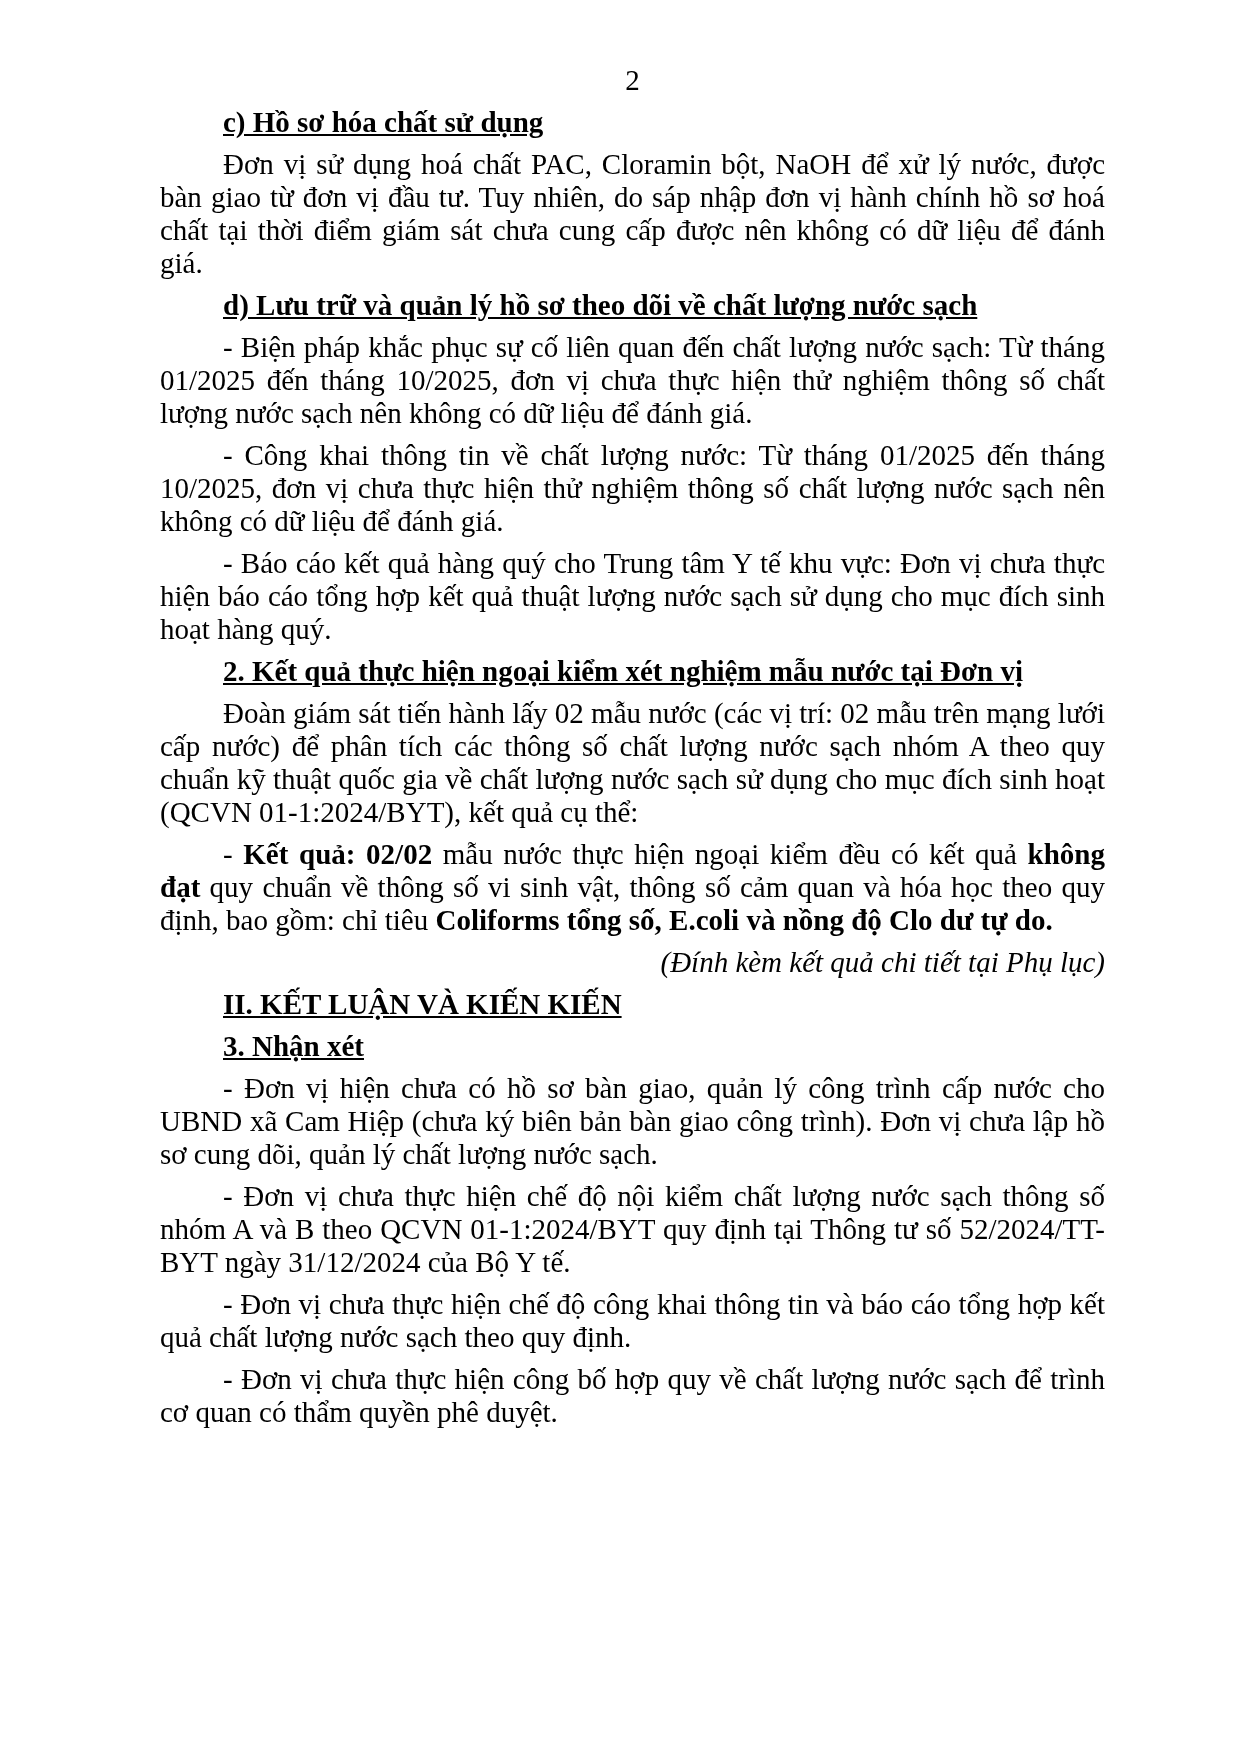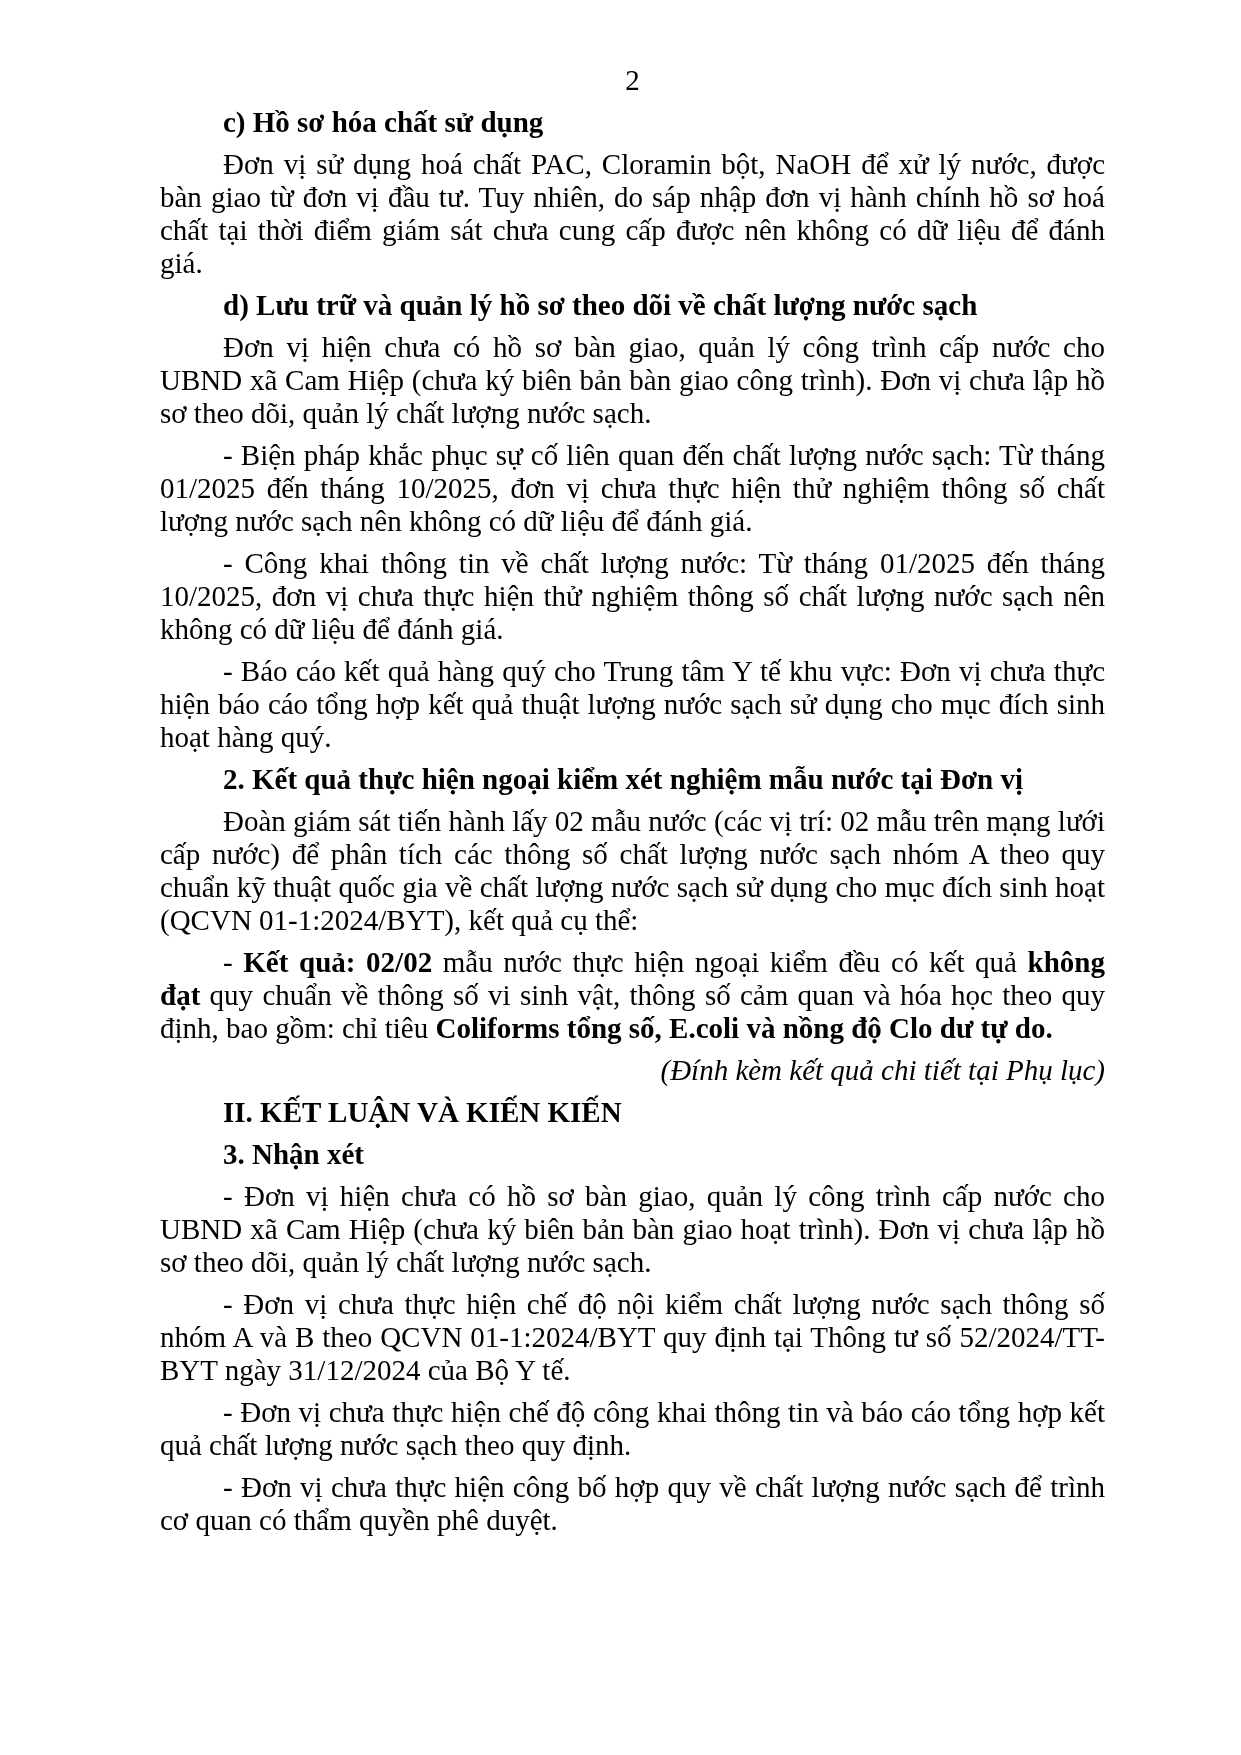--- a/index.html
+++ b/index.html
@@ -29,20 +29,21 @@
     margin: 0 0 9px 0;
     text-indent: 63px;
     text-align: justify;
     font-weight: normal;
     font-size: 29px;
     line-height: 33px;
   }
   h3 {
     font-weight: bold;
     text-align: left;
+    text-decoration: underline;
   }
   .italic-line {
     font-style: italic;
     text-align: right;
   }
   b { font-weight: bold; }
 </style>
 </head>
 <body>
 
@@ -50,41 +51,40 @@
 
   <div class="page-number">2</div>
 
   <h3>c) Hồ sơ hóa chất sử dụng</h3>
 
   <p>Đơn vị sử dụng hoá chất PAC, Cloramin bột, NaOH để xử lý nước, được bàn giao từ đơn vị đầu tư. Tuy nhiên, do sáp nhập đơn vị hành chính hồ sơ hoá chất tại thời điểm giám sát chưa cung cấp được nên không có dữ liệu để đánh giá.</p>
 
   <h3>d) Lưu trữ và quản lý hồ sơ theo dõi về chất lượng nước sạch</h3>
 
 
-  <p>Đơn vị hiện chưa có hồ sơ bàn giao, quản lý công trình cấp nước cho UBND xã Cam Hiệp (chưa ký biên bản bàn giao công trình). Đơn vị chưa lập hồ sơ theo dõi, quản lý chất lượng nước sạch.</p>
 
   <p>- Biện pháp khắc phục sự cố liên quan đến chất lượng nước sạch: Từ tháng 01/2025 đến tháng 10/2025, đơn vị chưa thực hiện thử nghiệm thông số chất lượng nước sạch nên không có dữ liệu để đánh giá.</p>
 
   <p>- Công khai thông tin về chất lượng nước: Từ tháng 01/2025 đến tháng 10/2025, đơn vị chưa thực hiện thử nghiệm thông số chất lượng nước sạch nên không có dữ liệu để đánh giá.</p>
 
   <p>- Báo cáo kết quả hàng quý cho Trung tâm Y tế khu vực: Đơn vị chưa thực hiện báo cáo tổng hợp kết quả thuật lượng nước sạch sử dụng cho mục đích sinh hoạt hàng quý.</p>
 
   <h3>2. Kết quả thực hiện ngoại kiểm xét nghiệm mẫu nước tại Đơn vị</h3>
 
   <p>Đoàn giám sát tiến hành lấy 02 mẫu nước (các vị trí: 02 mẫu trên mạng lưới cấp nước) để phân tích các thông số chất lượng nước sạch nhóm A theo quy chuẩn kỹ thuật quốc gia về chất lượng nước sạch sử dụng cho mục đích sinh hoạt (QCVN 01-1:2024/BYT), kết quả cụ thể:</p>
 
   <p><span>- </span><b>Kết quả: 02/02</b><span> mẫu nước thực hiện ngoại kiểm đều có kết quả </span><b>không đạt</b><span> quy chuẩn về thông số vi sinh vật, thông số cảm quan và hóa học theo quy định, bao gồm: chỉ tiêu </span><b>Coliforms tổng số, E.coli và nồng độ Clo dư tự do.</b></p>
 
   <p class="italic-line">(Đính kèm kết quả chi tiết tại Phụ lục)</p>
 
   <h3>II. KẾT LUẬN VÀ KIẾN KIẾN</h3>
 
   <h3>3. Nhận xét</h3>
 
-  <p>- Đơn vị hiện chưa có hồ sơ bàn giao, quản lý công trình cấp nước cho UBND xã Cam Hiệp (chưa ký biên bản bàn giao hoạt trình). Đơn vị chưa lập hồ sơ theo dõi, quản lý chất lượng nước sạch.</p>
+  <p>- Đơn vị hiện chưa có hồ sơ bàn giao, quản lý công trình cấp nước cho UBND xã Cam Hiệp (chưa ký biên bản bàn giao công trình). Đơn vị chưa lập hồ sơ cung dõi, quản lý chất lượng nước sạch.</p>
 
   <p>- Đơn vị chưa thực hiện chế độ nội kiểm chất lượng nước sạch thông số nhóm A và B theo QCVN 01-1:2024/BYT quy định tại Thông tư số 52/2024/TT-BYT ngày 31/12/2024 của Bộ Y tế.</p>
 
   <p>- Đơn vị chưa thực hiện chế độ công khai thông tin và báo cáo tổng hợp kết quả chất lượng nước sạch theo quy định.</p>
 
   <p>- Đơn vị chưa thực hiện công bố hợp quy về chất lượng nước sạch để trình cơ quan có thẩm quyền phê duyệt.</p>
 
 </div>
 
 </body></html>

